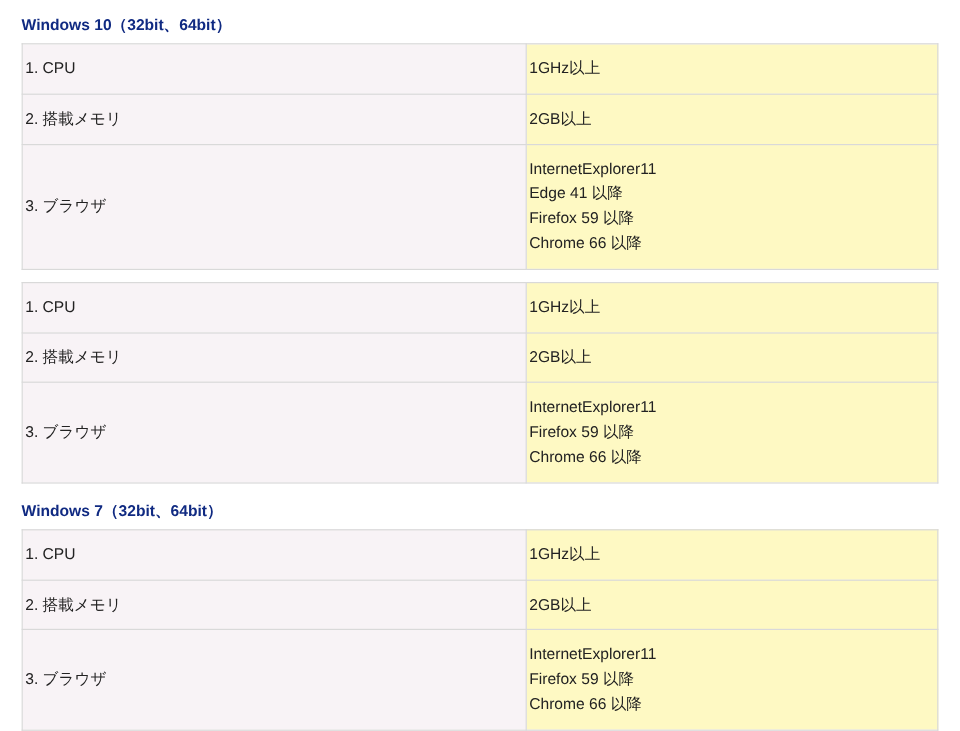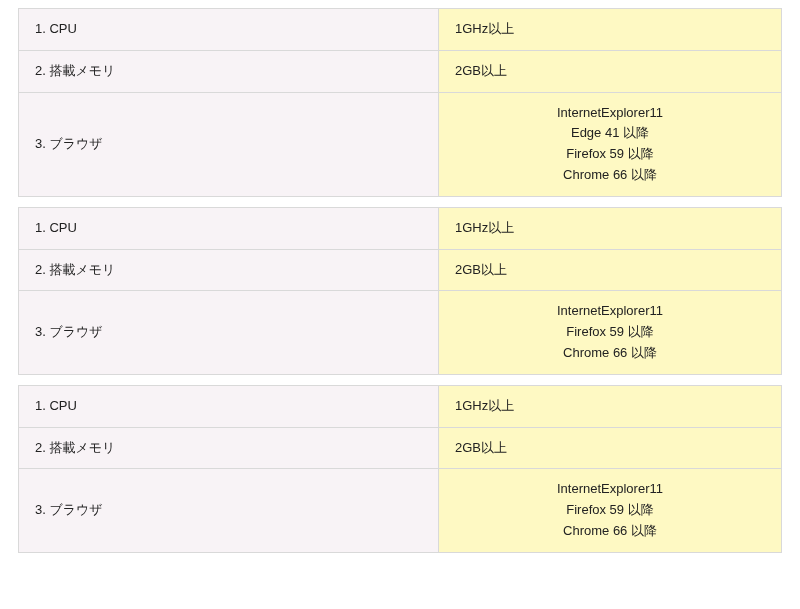--- a/index.html
+++ b/index.html
@@ -23,38 +23,41 @@
       text-decoration: underline;
     }
     table.specs {
       width: 100%;
       border-collapse: collapse;
       table-layout: fixed;
     }
     table.specs col.left { width: 420px; }
     table.specs td {
       border: 1px solid #d9d9d9;
-      padding: 10px 16px;
+      padding: 10px 2px;
       vertical-align: middle;
       font-size: 13px;
       color: #222;
       line-height: 1.6;
     }
     table.specs td.label {
       background: #f8f3f6;
     }
     table.specs td.value {
       background: #fef9c3;
     }
-    .ml { white-space: pre-line; text-align: center; }
+    .ml { white-space: pre-line; }
   </style>
 </head>
 <body>
 
 <div class="section">
+  <div class="section-header">
+    <span>Windows 10（32bit、64bit）</span>
+  </div>
   <table class="specs">
     <colgroup>
         <col class="left">
         <col>
       </colgroup>
     <tbody>
         <tr>
       <td class="label">1. CPU</td>
       <td class="value">1GHz以上</td>
     </tr>
@@ -92,20 +95,23 @@
       <td class="label">3. ブラウザ</td>
       <td class="value ml">InternetExplorer11
 Firefox 59 以降
 Chrome 66 以降</td>
     </tr>
   </tbody>
     </table>
 </div>
 
 <div class="section">
+  <div class="section-header">
+    <span>Windows 7（32bit、64bit）</span>
+  </div>
   <table class="specs">
     <colgroup>
         <col class="left">
         <col>
       </colgroup>
     <tbody>
         <tr>
       <td class="label">1. CPU</td>
       <td class="value">1GHz以上</td>
     </tr>

